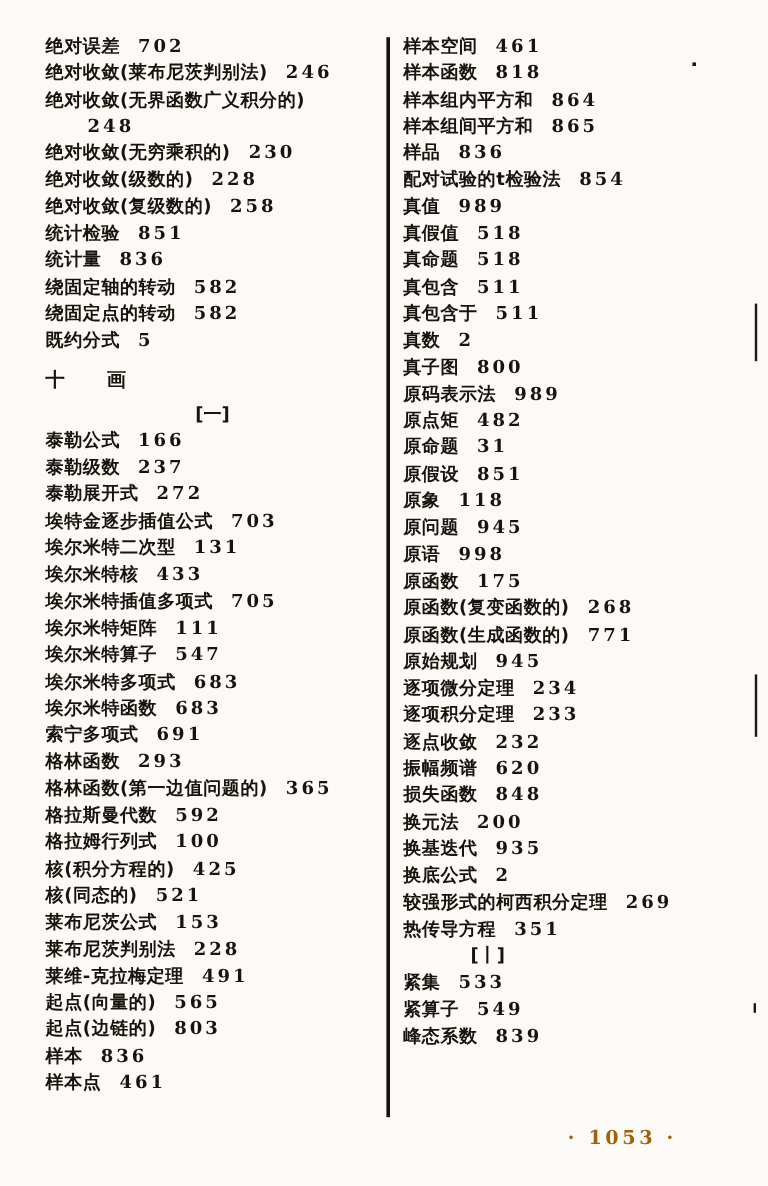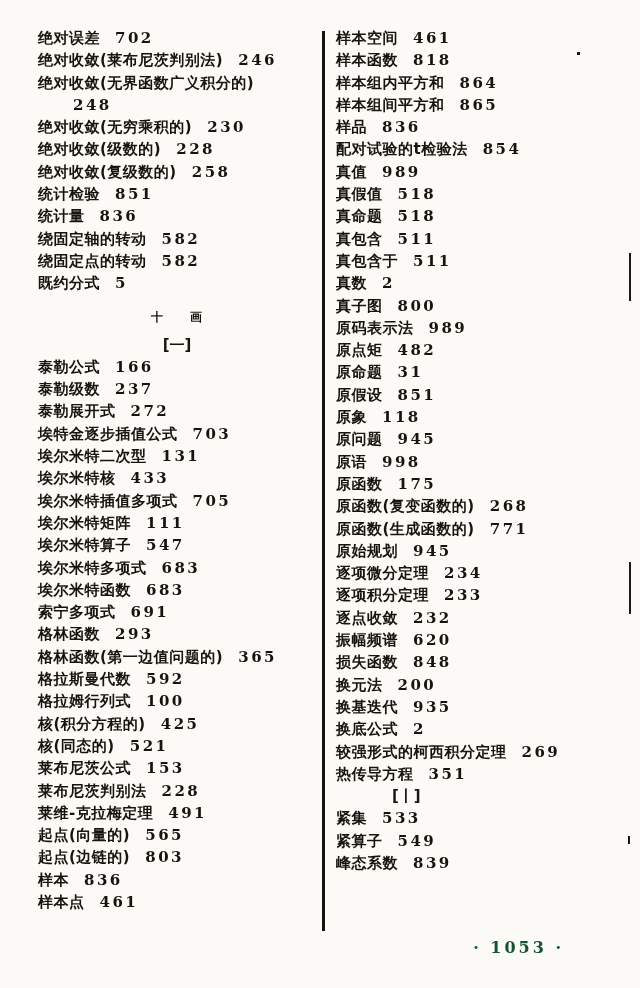--- a/index.html
+++ b/index.html
@@ -19,39 +19,39 @@
     font-size:15px;font-weight:700;
     white-space:nowrap;letter-spacing:0.5px;
   }
   .num{
     font-family:"DejaVu Serif",serif;
     margin-left:15px;letter-spacing:2.5px;font-size:15px;
   }
   .cont{padding-left:20px;}
 
   .heading{
-    font-size:12px;font-weight:700;text-align:center;
+    font-size:16px;font-weight:700;
     height:34px;line-height:34px;margin-top:5px;letter-spacing:1px;
   }
   .subheading{
     font-size:15px;font-weight:700;text-align:center;
     height:22.3px;line-height:22.3px;
   }
   .col-right .subheading{text-align:left;padding-left:56px;}
 
   .divider{
     position:absolute;left:322px;top:31px;width:2.5px;height:900px;
     background:#15130e;
   }
 
   .footer{
     position:absolute;left:0;top:938px;width:640px;box-sizing:border-box;
     text-align:right;padding-right:76px;
     font-family:"DejaVu Serif",serif;font-size:16px;font-weight:700;
-    letter-spacing:3px;color:#14532d;
+    letter-spacing:3px;color:#a16207;
   }
 
   .artifact{position:absolute;background:#1c1914;}
   .art-1{left:629px;top:253px;width:2px;height:48px;}
   .art-2{left:629px;top:562px;width:2px;height:52px;}
   .art-3{left:628px;top:836px;width:2px;height:8px;}
   .art-4{left:577px;top:52px;width:3px;height:3px;}
 </style>
 </head>
 <body>

